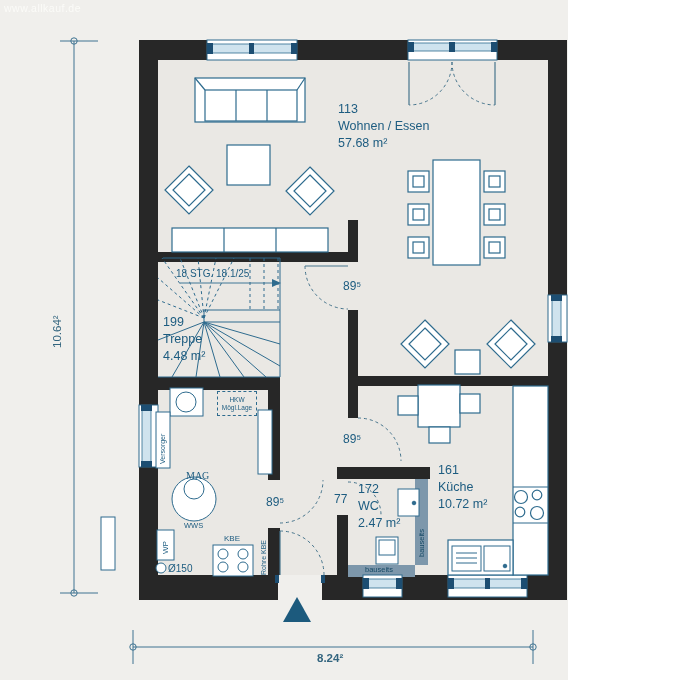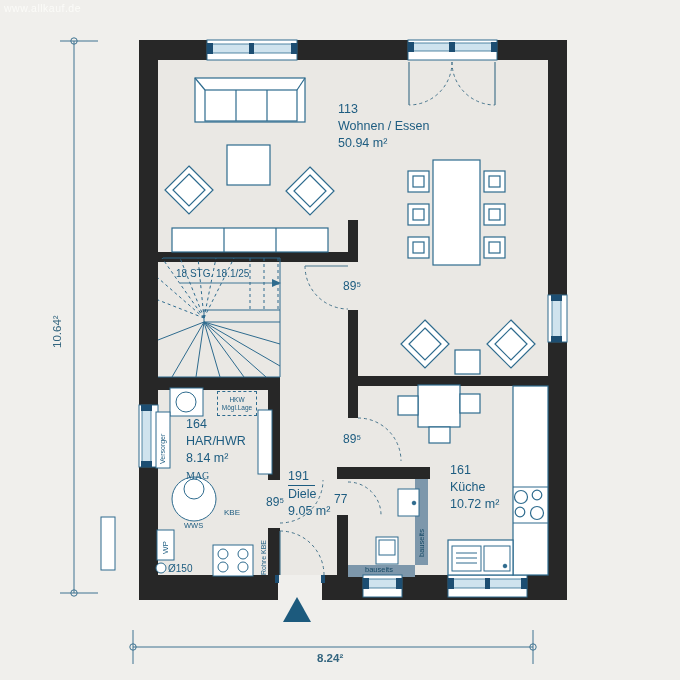--- a/index.html
+++ b/index.html
@@ -1,16 +1,16 @@
 <!DOCTYPE html>
 <html><head>
 <meta charset="utf-8">
 <style>
   html,body{margin:0;padding:0;}
-  .plan{position:relative;width:680px;height:680px;background:#f0efec;overflow:hidden;
+  .plan{position:relative;width:568px;height:680px;background:#f0efec;overflow:hidden;
         font-family:"Liberation Sans","DejaVu Sans",sans-serif;}
   .plan svg{position:absolute;left:0;top:0;}
   .lbl{position:absolute;color:#1d5c80;white-space:nowrap;}
   .room{font-size:12.5px;line-height:17px;}
   .room span{display:block;}
   .door{font-size:12px;}
   .tiny{font-size:7px;}
   .dim{font-size:11.5px;color:#33657f;}
   .vert{transform-origin:0 0;transform:rotate(-90deg);}
   .u{border-bottom:1.2px solid #1d5c80;padding-right:6px;}
@@ -273,38 +273,38 @@
     <circle cx="133" cy="647" r="3.2"></circle>
     <circle cx="533" cy="647" r="3.2"></circle>
   </g>
 </svg>
 
   <span class="watermark">www.allkauf.de</span>
 
   <div class="lbl room" style="left:338px;top:101px;">
     <span>113</span>
     <span>Wohnen / Essen</span>
-    <span>50.94 m²</span>
-  </div>
-
-
-  <div class="lbl room" style="left:186px;top:416px;">
-    <span>164</span>
-    <span>HAR/HWR</span>
-    <span>8.14 m²</span>
-  </div>
-
-  <div class="lbl room" style="left:288px;top:468px;">
-    <span class="u" style="display:inline-block;">191</span>
-    <span>Diele</span>
-    <span>9.05 m²</span>
-  </div>
-
-
-  <div class="lbl room" style="left:450px;top:462px;">
+    <span>57.68 m²</span>
+  </div>
+
+  <div class="lbl room" style="left:163px;top:314px;">
+    <span>199</span>
+    <span>Treppe</span>
+    <span>4.48 m²</span>
+  </div>
+
+
+
+  <div class="lbl room" style="left:358px;top:481px;">
+    <span>172</span>
+    <span>WC</span>
+    <span>2.47 m²</span>
+  </div>
+
+  <div class="lbl room" style="left:438px;top:462px;">
     <span>161</span>
     <span>Küche</span>
     <span>10.72 m²</span>
   </div>
 
   <span class="lbl" style="left:176px;top:268px;font-size:10px;">18 STG. 18.1/25</span>
 
   <span class="lbl door" style="left:343px;top:279px;">89⁵</span>
   <span class="lbl door" style="left:266px;top:495px;">89⁵</span>
   <span class="lbl door" style="left:343px;top:432px;">89⁵</span>
@@ -312,21 +312,21 @@
 
   <div class="hkw">
     <span>HKW</span><br>
     <span>Mögl.Lage</span>
   </div>
 
   <span class="lbl tiny vert" style="left:159px;top:464px;">Versorger</span>
   <span class="lbl vert" style="left:161px;top:554px;font-size:8px;">WP</span>
   <span class="lbl" style="left:186px;top:470px;font-size:10px;font-family:Liberation Serif, serif;">MAG</span>
   <span class="lbl" style="left:184px;top:521px;font-size:7.5px;">WWS</span>
-  <span class="lbl" style="left:224px;top:508px;font-size:8px;">KBE</span>
+  <span class="lbl" style="left:224px;top:534px;font-size:8px;">KBE</span>
   <span class="lbl tiny vert" style="left:260px;top:575px;">Rohre KBE</span>
   <span class="lbl" style="left:168px;top:563px;font-size:10px;">Ø150</span>
 
   <span class="bauseits vert" style="position:absolute;left:417px;top:557px;">bauseits</span>
   <span class="bauseits" style="position:absolute;left:365px;top:565px;">bauseits</span>
 
   <span class="dim vert" style="position:absolute;left:51px;top:348px;">10.64²</span>
   <span class="dim" style="position:absolute;left:317px;top:652px;font-weight:bold;">8.24²</span>
 
 </div>

